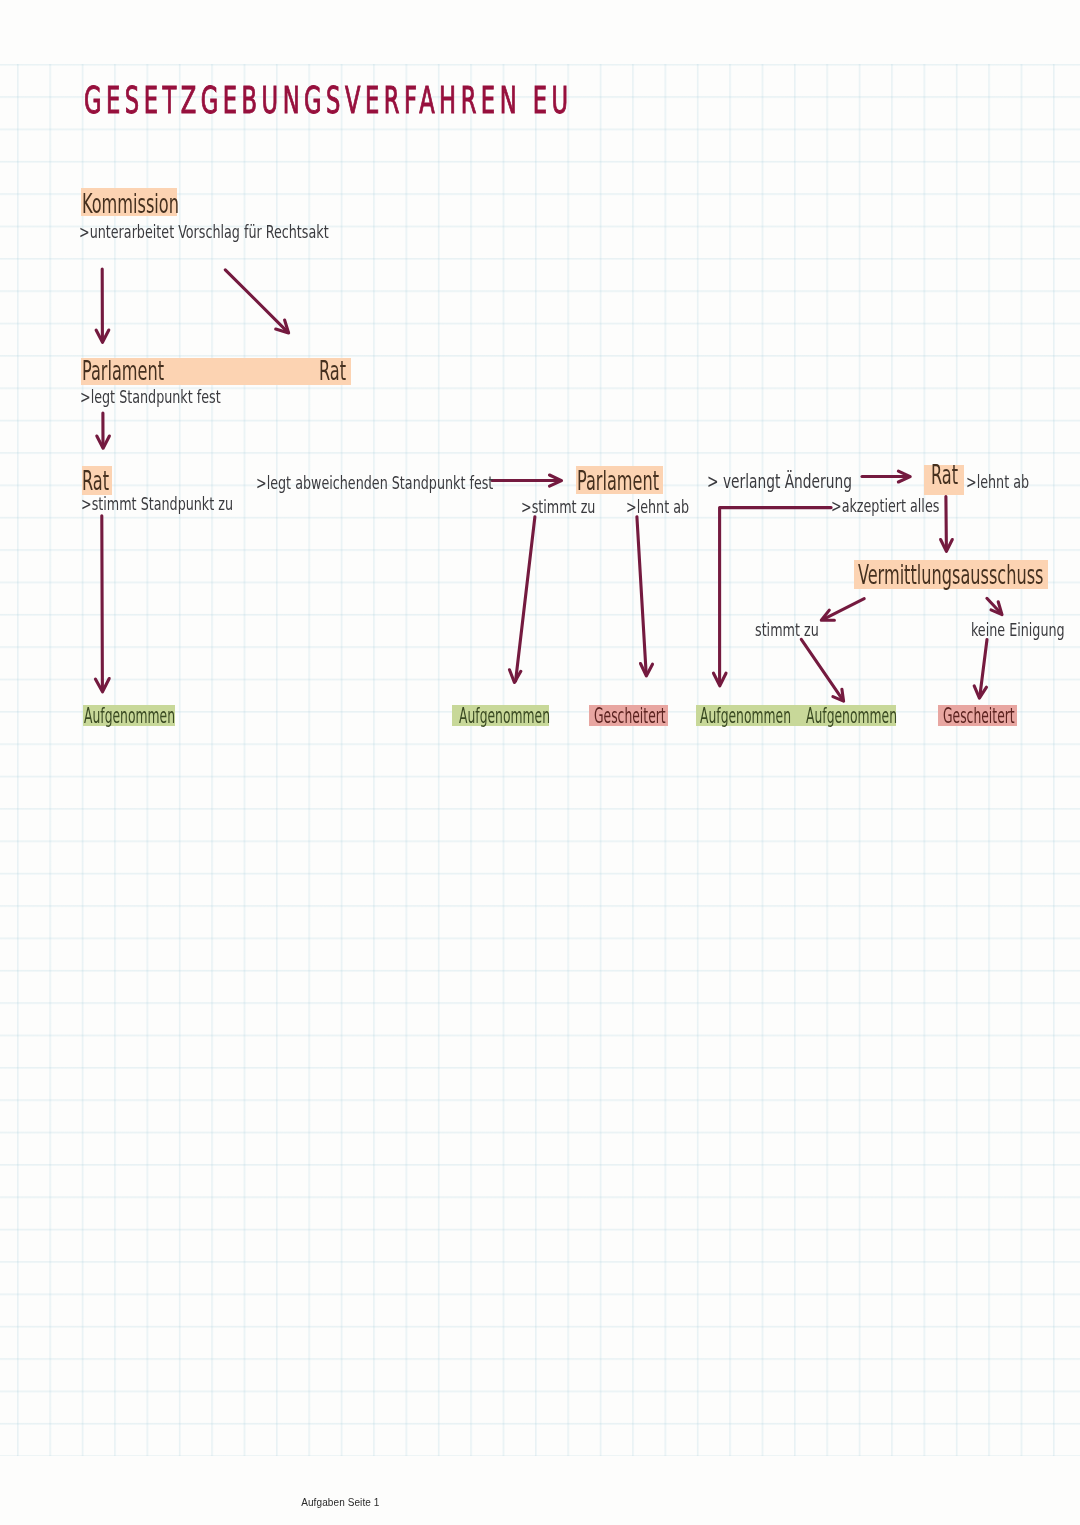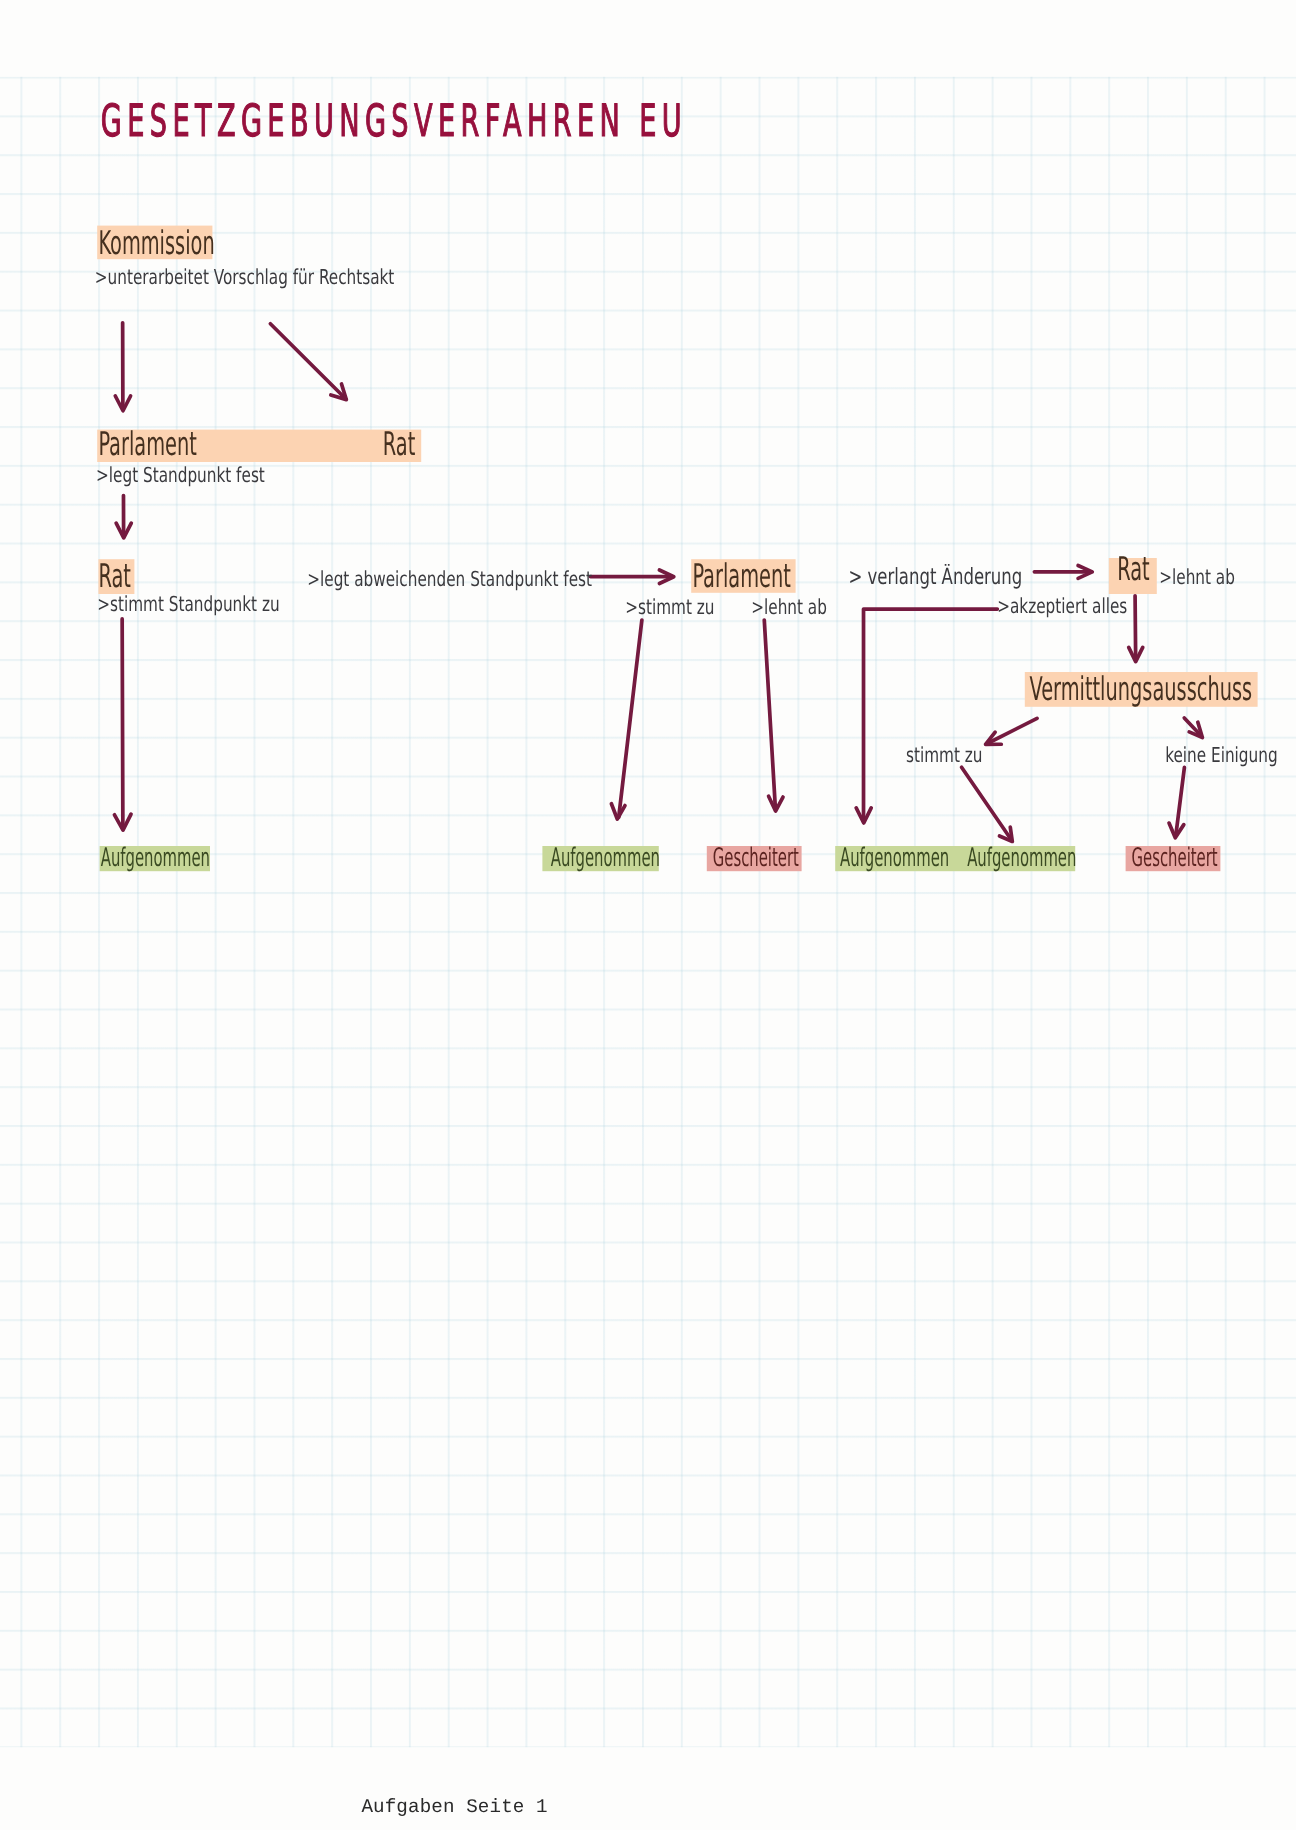--- a/index.html
+++ b/index.html
@@ -33,22 +33,22 @@
   
   .hd{position:absolute;white-space:nowrap;color:#45301f;font-size:27.2px;
       transform:scaleX(0.66);transform-origin:left top;}
   .nt{position:absolute;white-space:nowrap;color:#3a3a3e;font-size:17.2px;
       transform:scaleX(0.823);transform-origin:left top;}
   .oc{position:absolute;white-space:nowrap;font-size:21.3px;
       transform:scaleX(0.645);transform-origin:left top;}
   .oc-green{color:#3a4a22;}
   .oc-red{color:#5c2320;}
 
-  .foot{position:absolute;font-family:Liberation Mono, monospace;
-        color:#2a2a2a;font-size:16px;white-space:nowrap;letter-spacing:0.1px;}
+  .foot{position:absolute;font-family:Liberation Sans, sans-serif;
+        color:#2a2a2a;font-size:10px;white-space:nowrap;letter-spacing:0.1px;}
 </style>
 </head>
 <body>
 
 <div id="page">
   <div id="grid"></div>
 
   <svg id="arrows" viewBox="0 0 1080 1525" width="1080" height="1525">
     <g fill="none" stroke="#741a3f" stroke-width="3.1" stroke-linecap="round" stroke-linejoin="round">
 

